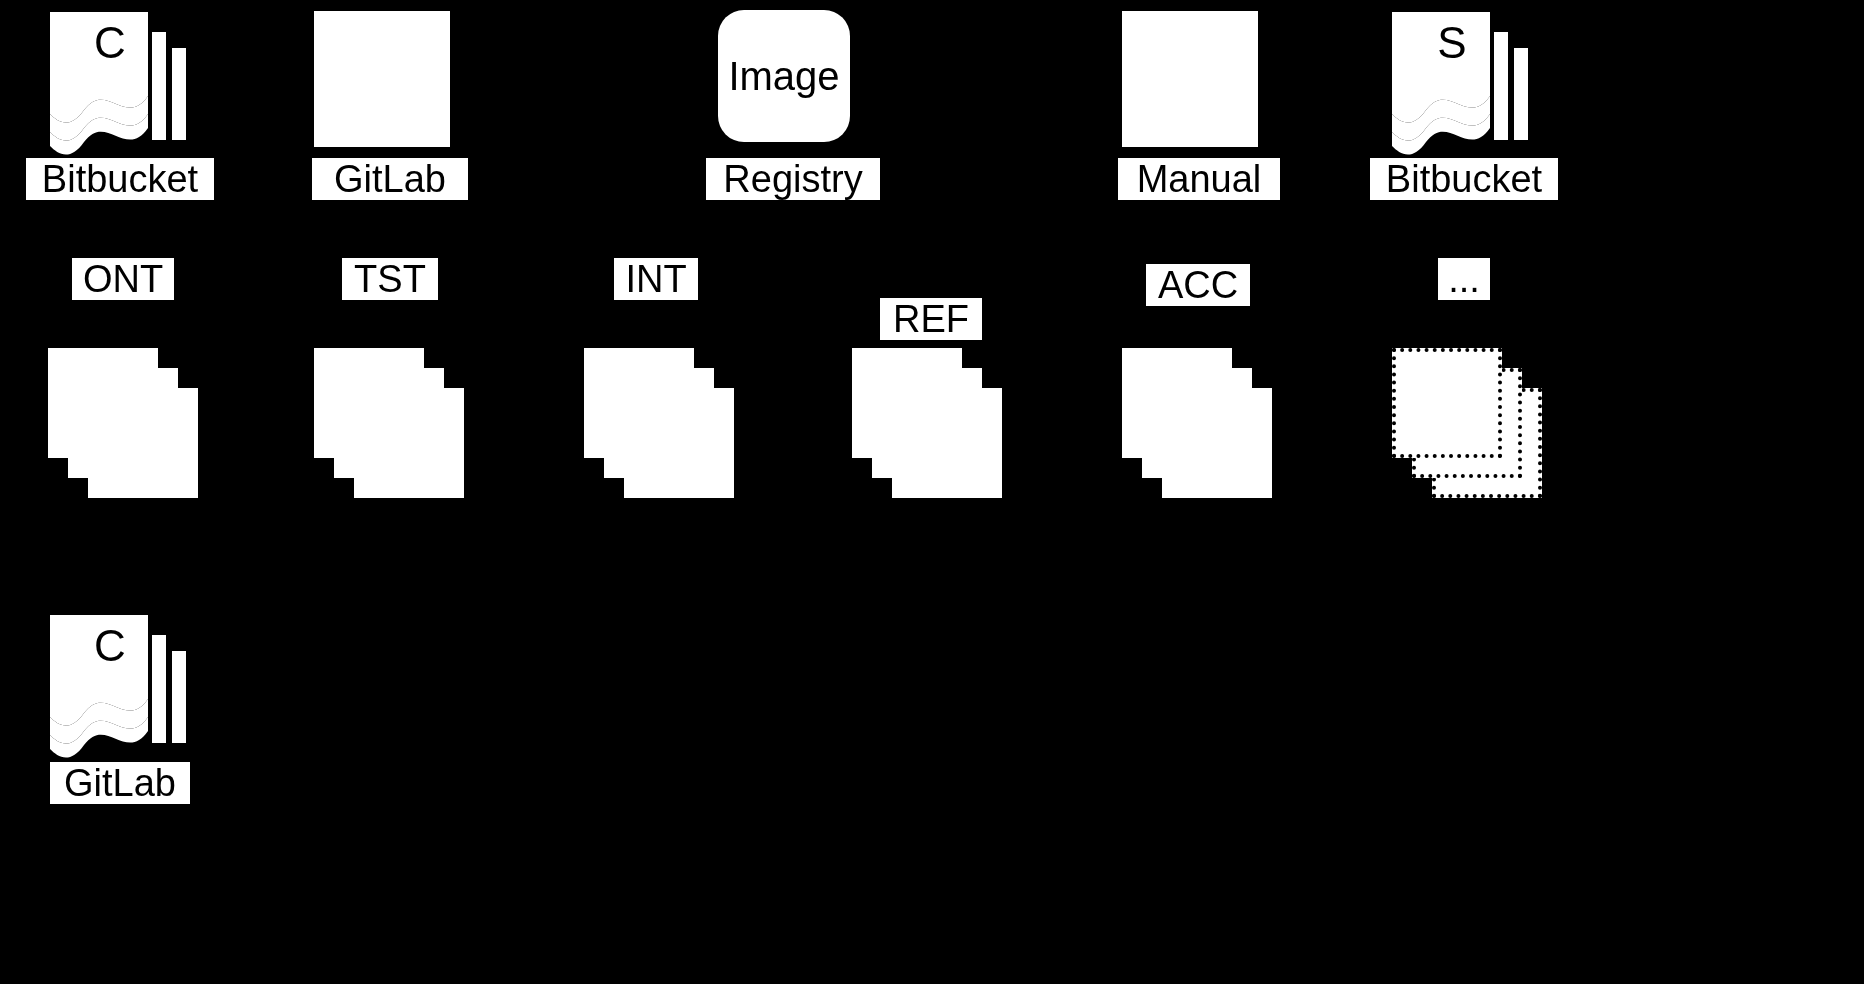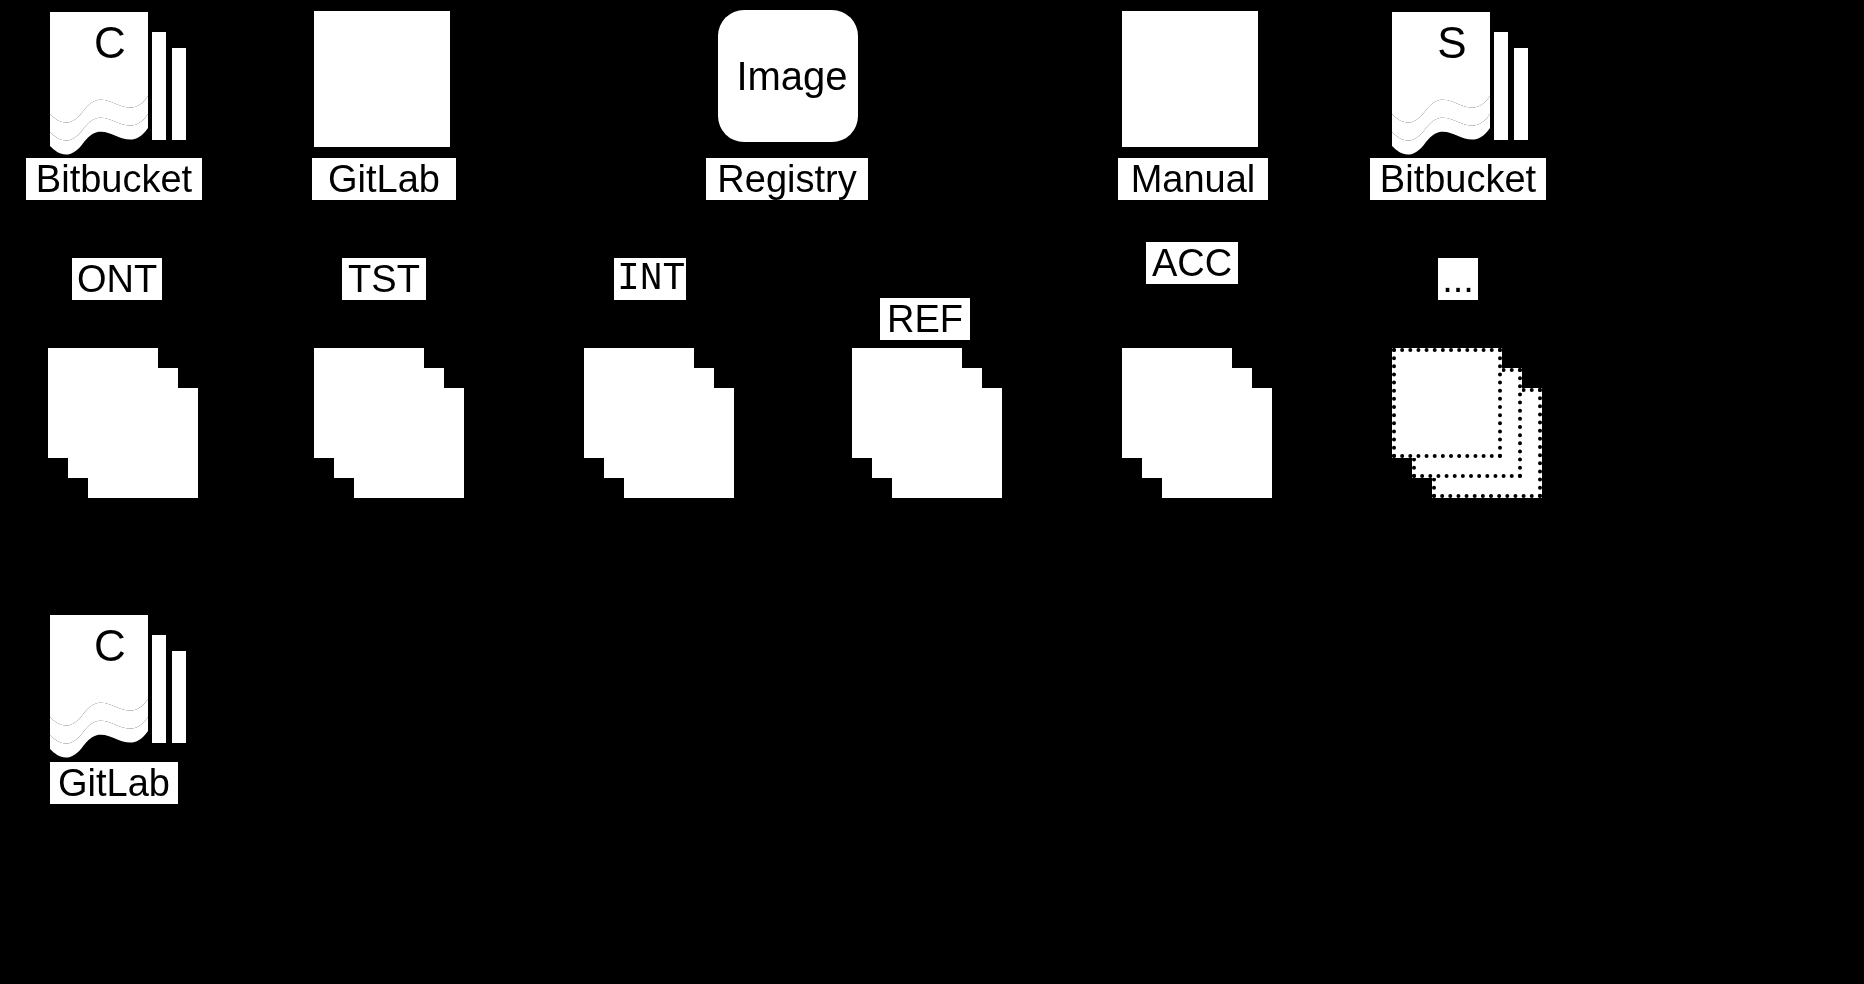--- a/index.html
+++ b/index.html
@@ -25,21 +25,21 @@
     position: absolute;
   }
   .caption {
     position: absolute;
     background: #ffffff;
     color: #000000;
     font-family: "Liberation Sans", sans-serif;
     font-size: 38px;
     line-height: 40px;
     white-space: nowrap;
-    padding: 1px 3px;
+    padding: 1px 9px;
     text-align: center;
   }
   
   .codefile {
     position: absolute;
     width: 152px;
     height: 152px;
   }
   .codefile svg { display: block; }
   .codefile .letter {
@@ -63,21 +63,20 @@
   .roundsquare {
     position: absolute;
     background: #ffffff;
     border-radius: 26px;
     display: flex;
     align-items: center;
     justify-content: center;
     color: #000000;
     font-family: "Liberation Sans", sans-serif;
     font-size: 40px;
-    padding-left: 8px;
   }
   
   .stack {
     position: absolute;
     width: 150px;
     height: 150px;
   }
   .stack .sheet {
     position: absolute;
     width: 110px;
@@ -138,23 +137,23 @@
         <path d="M2 104 C10 112 22 120 36 100 C58 70 78 118 100 86 L100 104 C78 136 58 88 36 118 C22 138 10 130 2 122 Z" fill="#ffffff"></path>
         <path d="M2 122 C10 130 22 138 36 118 C58 88 78 136 100 104 L100 118 C78 150 58 102 36 132 C22 152 10 144 2 136 Z" fill="#ffffff"></path>
       </svg>
       <div class="letter">S</div>
     </div>
     <div class="caption" style="left:1370px; top:158px; width:170px;">Bitbucket</div>
   </div>
 
   <div class="caption" style="left:72px; top:258px; width:84px;">ONT</div>
   <div class="caption" style="left:342px; top:258px; width:78px;">TST</div>
-  <div class="caption" style="left:614px; top:258px; width:66px;font-family:Liberation Mono, monospace;">INT</div>
+  <div class="caption" style="left:614px; top:258px; width:66px;">INT</div>
   <div class="caption" style="left:880px; top:258px; width:84px;margin-top:40px;">REF</div>
-  <div class="caption" style="left:1146px; top:242px; width:86px;">ACC</div>
+  <div class="caption" style="left:1146px; top:264px; width:86px;">ACC</div>
   <div class="caption" style="left:1438px; top:258px; width:34px;">...</div>
 
   <div class="stack" style="left:48px; top:348px;">
     <div class="sheet s3"></div>
     <div class="sheet s2"></div>
     <div class="sheet s1"></div>
   </div>
 
   <div class="stack" style="left:314px; top:348px;">
     <div class="sheet s3"></div>

